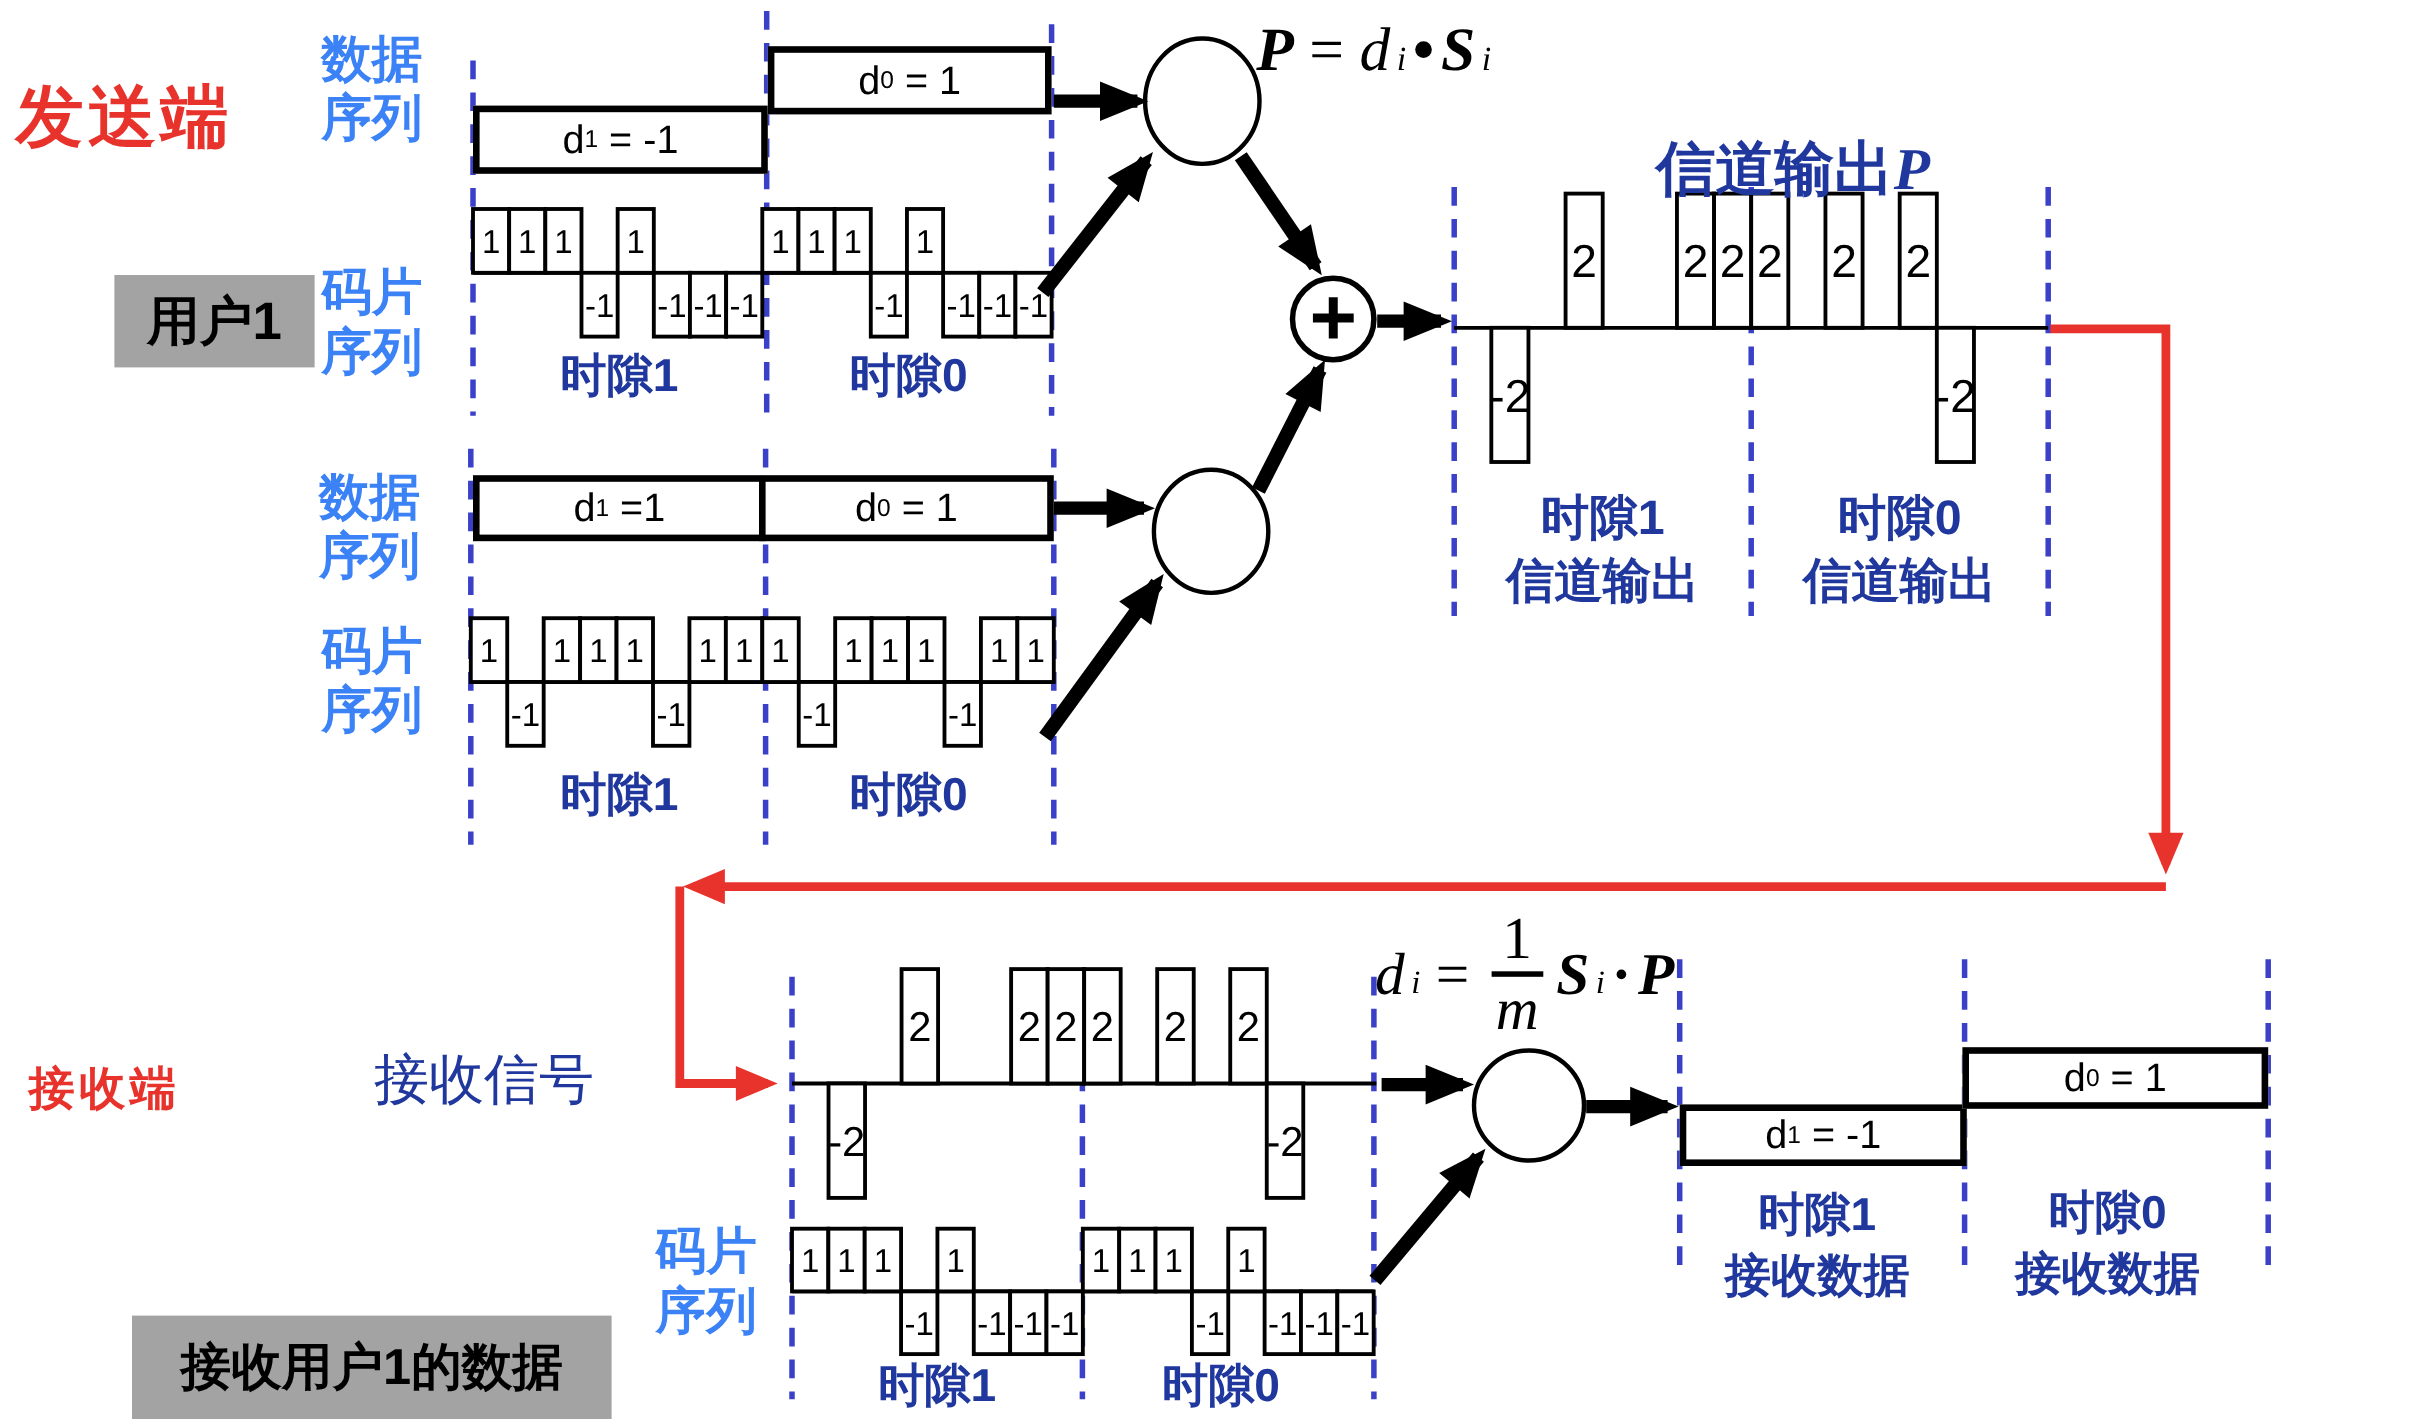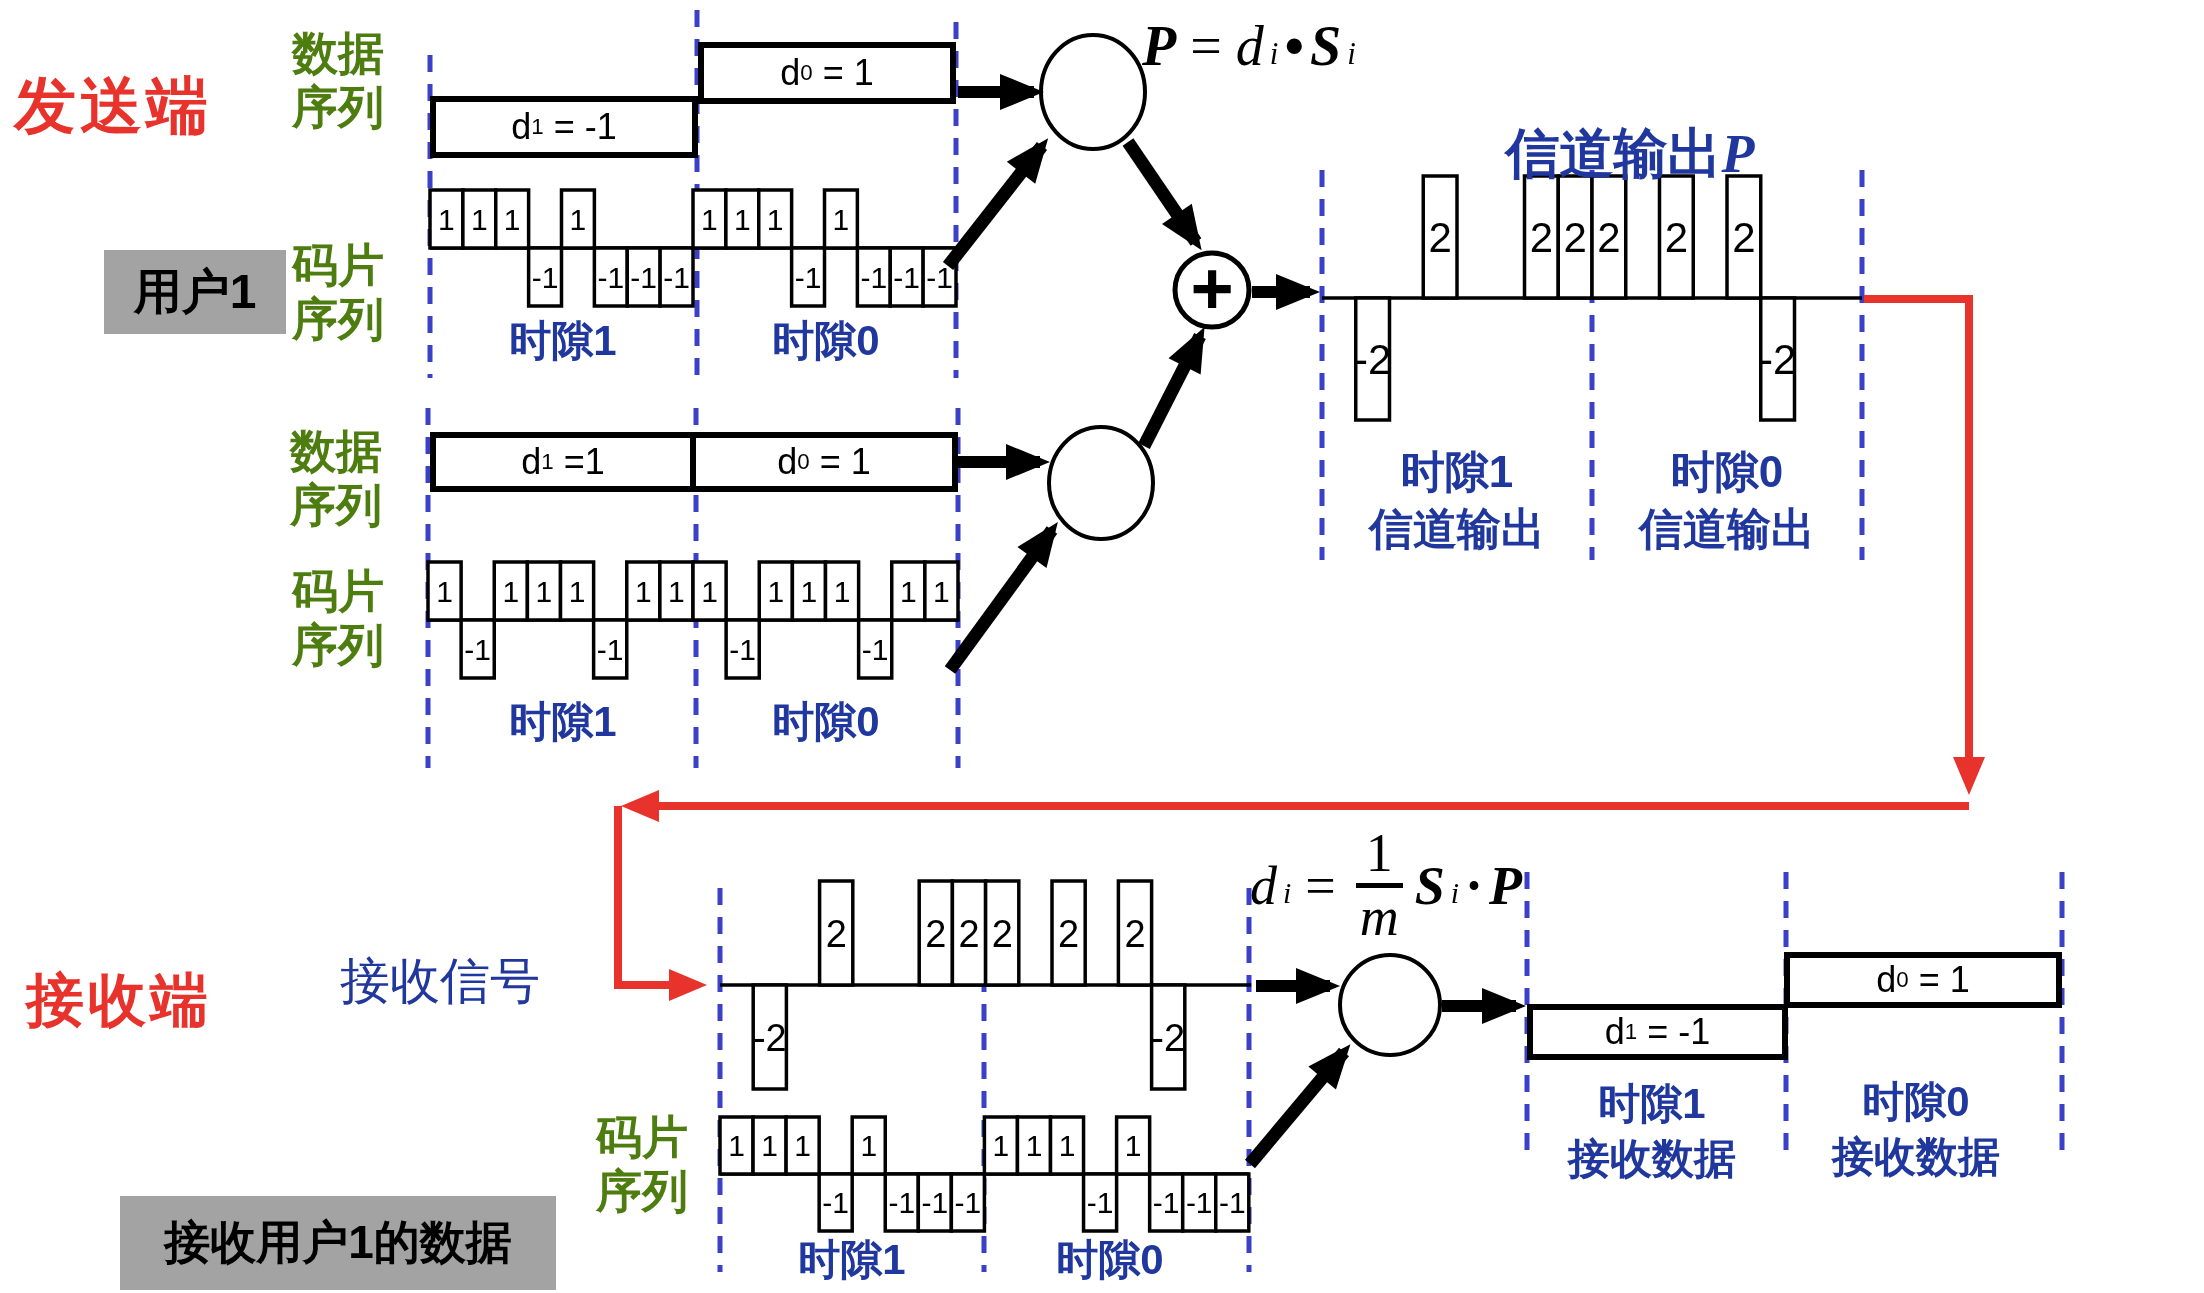--- a/index.html
+++ b/index.html
@@ -2,21 +2,21 @@
 <html><head>
 <meta charset="utf-8">
 <style>
   html,body{margin:0;padding:0;background:#fff;}
   .stage{position:relative;width:2204px;height:1293px;background:#fff;overflow:hidden;
          font-family:"Liberation Sans",sans-serif;}
   .stage *{box-sizing:border-box;}
   svg{position:absolute;left:0;top:0;}
   .red{color:#e8332c;}
   .sec-title{position:absolute;font-size:62px;font-weight:bold;letter-spacing:4px;white-space:nowrap;}
-  .lbl2{position:absolute;font-size:46px;font-weight:bold;color:#4d7c0f;line-height:1.18;
+  .lbl2{position:absolute;font-size:46px;font-weight:bold;color:#3b82f6;line-height:1.18;
         text-align:center;white-space:nowrap;}
   .badge{position:absolute;background:#a3a3a3;color:#000;font-weight:bold;font-size:48px;
          display:flex;align-items:center;justify-content:center;white-space:nowrap;}
   .slotlbl{position:absolute;transform:translate(-50%,-50%);font-size:42px;font-weight:bold;
            color:#20389e;white-space:nowrap;}
   .slotlbl2{position:absolute;transform:translate(-50%,-50%);font-size:44px;font-weight:bold;
             color:#20389e;text-align:center;line-height:1.3;white-space:nowrap;}
   .dbox{position:absolute;background:#fff;border:6px solid #000;display:flex;align-items:center;
         justify-content:center;font-size:36px;color:#000;white-space:pre;}
   .dbox sub{font-size:0.62em;line-height:0;}
@@ -311,21 +311,21 @@
 
   <div class="slotlbl2" style="left:1457px;top:500px;">
     <div>时隙1</div>
     <div>信道输出</div>
   </div>
   <div class="slotlbl2" style="left:1727px;top:500px;">
     <div>时隙0</div>
     <div>信道输出</div>
   </div>
 
-  <div class="sec-title red" style="left:26px;top:962px;font-size:58px;">接收端</div>
+  <div class="sec-title red" style="left:26px;top:962px;font-size:42px;">接收端</div>
 
   <div class="rxsig" style="left:340px;top:948px;">接收信号</div>
 
   <div class="badge" style="left:120px;top:1196px;width:436px;height:94px;font-size:46px;">接收用户1的数据</div>
 
   <div class="lbl2" style="left:596px;top:1110px;">
     <div>码片</div>
     <div>序列</div>
   </div>
 

